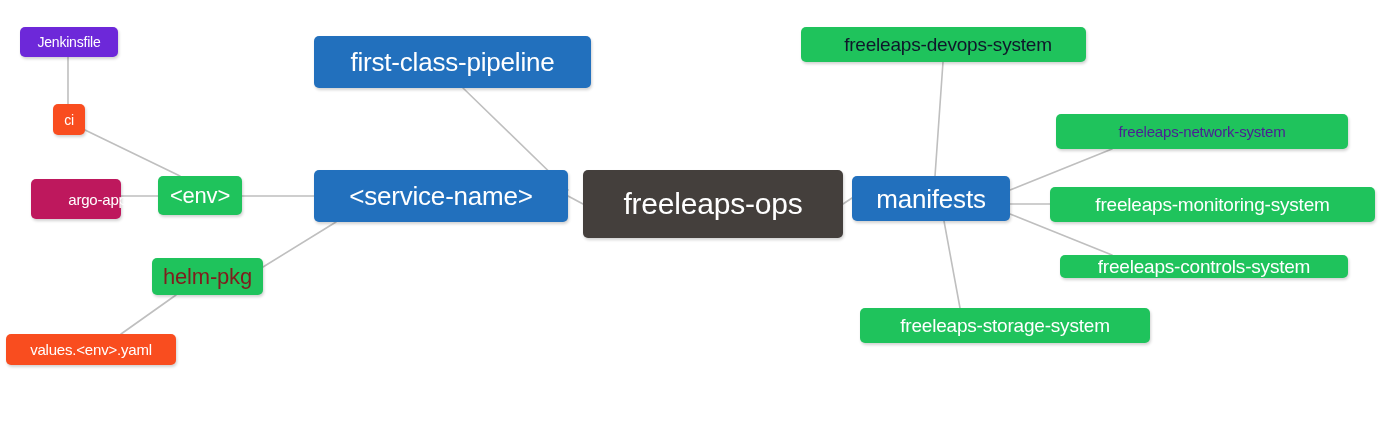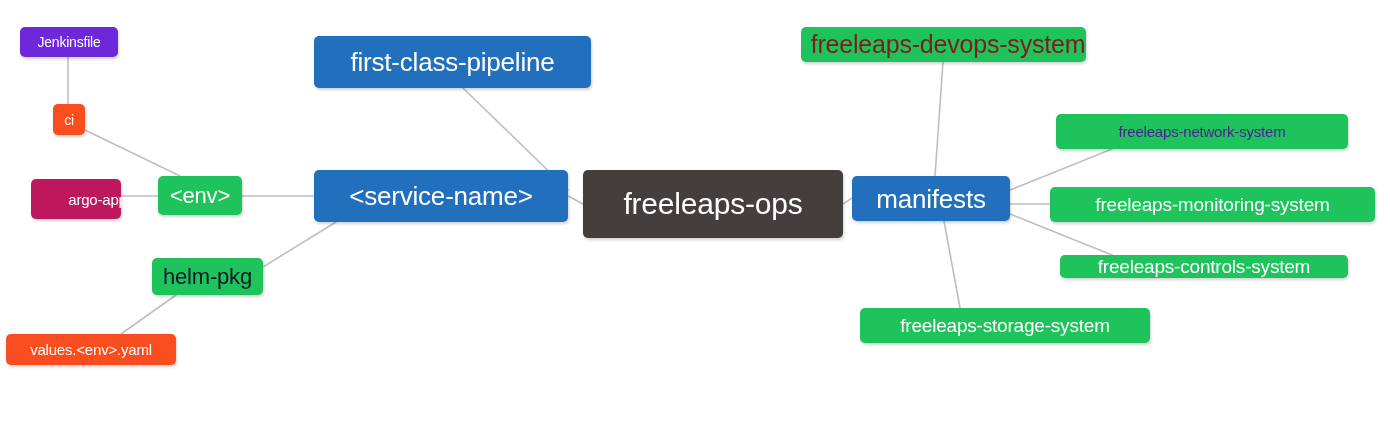--- a/index.html
+++ b/index.html
@@ -63,24 +63,24 @@
       <path d="M 1010 204 L 1050 204" stroke="#bfbfbf" stroke-width="1.6" fill="none" stroke-linecap="round"></path>
       <path d="M 1010 214 L 1112 255" stroke="#bfbfbf" stroke-width="1.6" fill="none" stroke-linecap="round"></path>
       <path d="M 944 221 L 960 308" stroke="#bfbfbf" stroke-width="1.6" fill="none" stroke-linecap="round"></path>
     </svg>
   <div id="node-layer">
       <div class="node" style="left: 583px; top: 170px; width: 260px; height: 68px; background: rgb(68, 63, 60); color: rgb(255, 255, 255); font-size: 30px;">freeleaps-ops</div>
       <div class="node" style="left: 314px; top: 170px; width: 254px; height: 52px; background: rgb(34, 112, 189); color: rgb(255, 255, 255); font-size: 26px; text-align: right;">&lt;service-name&gt;</div>
       <div class="node" style="left: 314px; top: 36px; width: 277px; height: 52px; background: rgb(34, 112, 189); color: rgb(255, 255, 255); font-size: 26px;">first-class-pipeline</div>
       <div class="node" style="left: 852px; top: 176px; width: 158px; height: 45px; background: rgb(34, 112, 189); color: rgb(255, 255, 255); font-size: 26px;">manifests</div>
       <div class="node" style="left: 158px; top: 176px; width: 84px; height: 39px; background: rgb(31, 195, 92); color: rgb(255, 255, 255); font-size: 22px;">&lt;env&gt;</div>
-      <div class="node" style="left: 152px; top: 258px; width: 111px; height: 37px; background: rgb(31, 195, 92); color: #0f172a; font-size: 22px;">helm-pkg</div>
+      <div class="node" style="left: 152px; top: 258px; width: 111px; height: 37px; background: rgb(31, 195, 92); color: #7f1d1d; font-size: 22px;">helm-pkg</div>
       <div class="node" style="left: 20px; top: 27px; width: 98px; height: 30px; background: #6d28d9; color: rgb(255, 255, 255); font-size: 14px;">Jenkinsfile</div>
       <div class="node" style="left: 53px; top: 104px; width: 32px; height: 31px; background: rgb(249, 77, 31); color: rgb(255, 255, 255); font-size: 14px;">ci</div>
       <div class="node" style="left: 31px; top: 179px; width: 90px; height: 40px; background: #be185d; color: rgb(255, 255, 255); font-size: 15px; padding-left: 43px;">argo-app</div>
       <div class="node" style="left: 6px; top: 334px; width: 170px; height: 31px; background: rgb(249, 77, 31); color: rgb(255, 255, 255); font-size: 15px;">values.&lt;env&gt;.yaml</div>
-      <div class="node" style="left: 801px; top: 27px; width: 285px; height: 35px; background: rgb(31, 195, 92); color: #7f1d1d; font-size: 25px; padding-left: 9px;">freeleaps-devops-system</div>
+      <div class="node" style="left: 801px; top: 27px; width: 285px; height: 35px; background: rgb(31, 195, 92); color: #0f172a; font-size: 19px; padding-left: 9px;">freeleaps-devops-system</div>
       <div class="node" style="left: 1056px; top: 114px; width: 292px; height: 35px; background: rgb(31, 195, 92); color: #4c1d95; font-size: 15px;">freeleaps-network-system</div>
       <div class="node" style="left: 1050px; top: 187px; width: 325px; height: 35px; background: rgb(31, 195, 92); color: rgb(255, 255, 255); font-size: 19px;">freeleaps-monitoring-system</div>
       <div class="node" style="left: 1060px; top: 255px; width: 288px; height: 23px; background: rgb(31, 195, 92); color: rgb(255, 255, 255); font-size: 19px;">freeleaps-controls-system</div>
       <div class="node" style="left: 816px; top: 308px; width: 290px; height: 35px; background: rgb(31, 195, 92); color: rgb(255, 255, 255); font-size: 19px; margin-left: 44px;">freeleaps-storage-system</div>
     </div>
 </div>
 
 </body></html>

